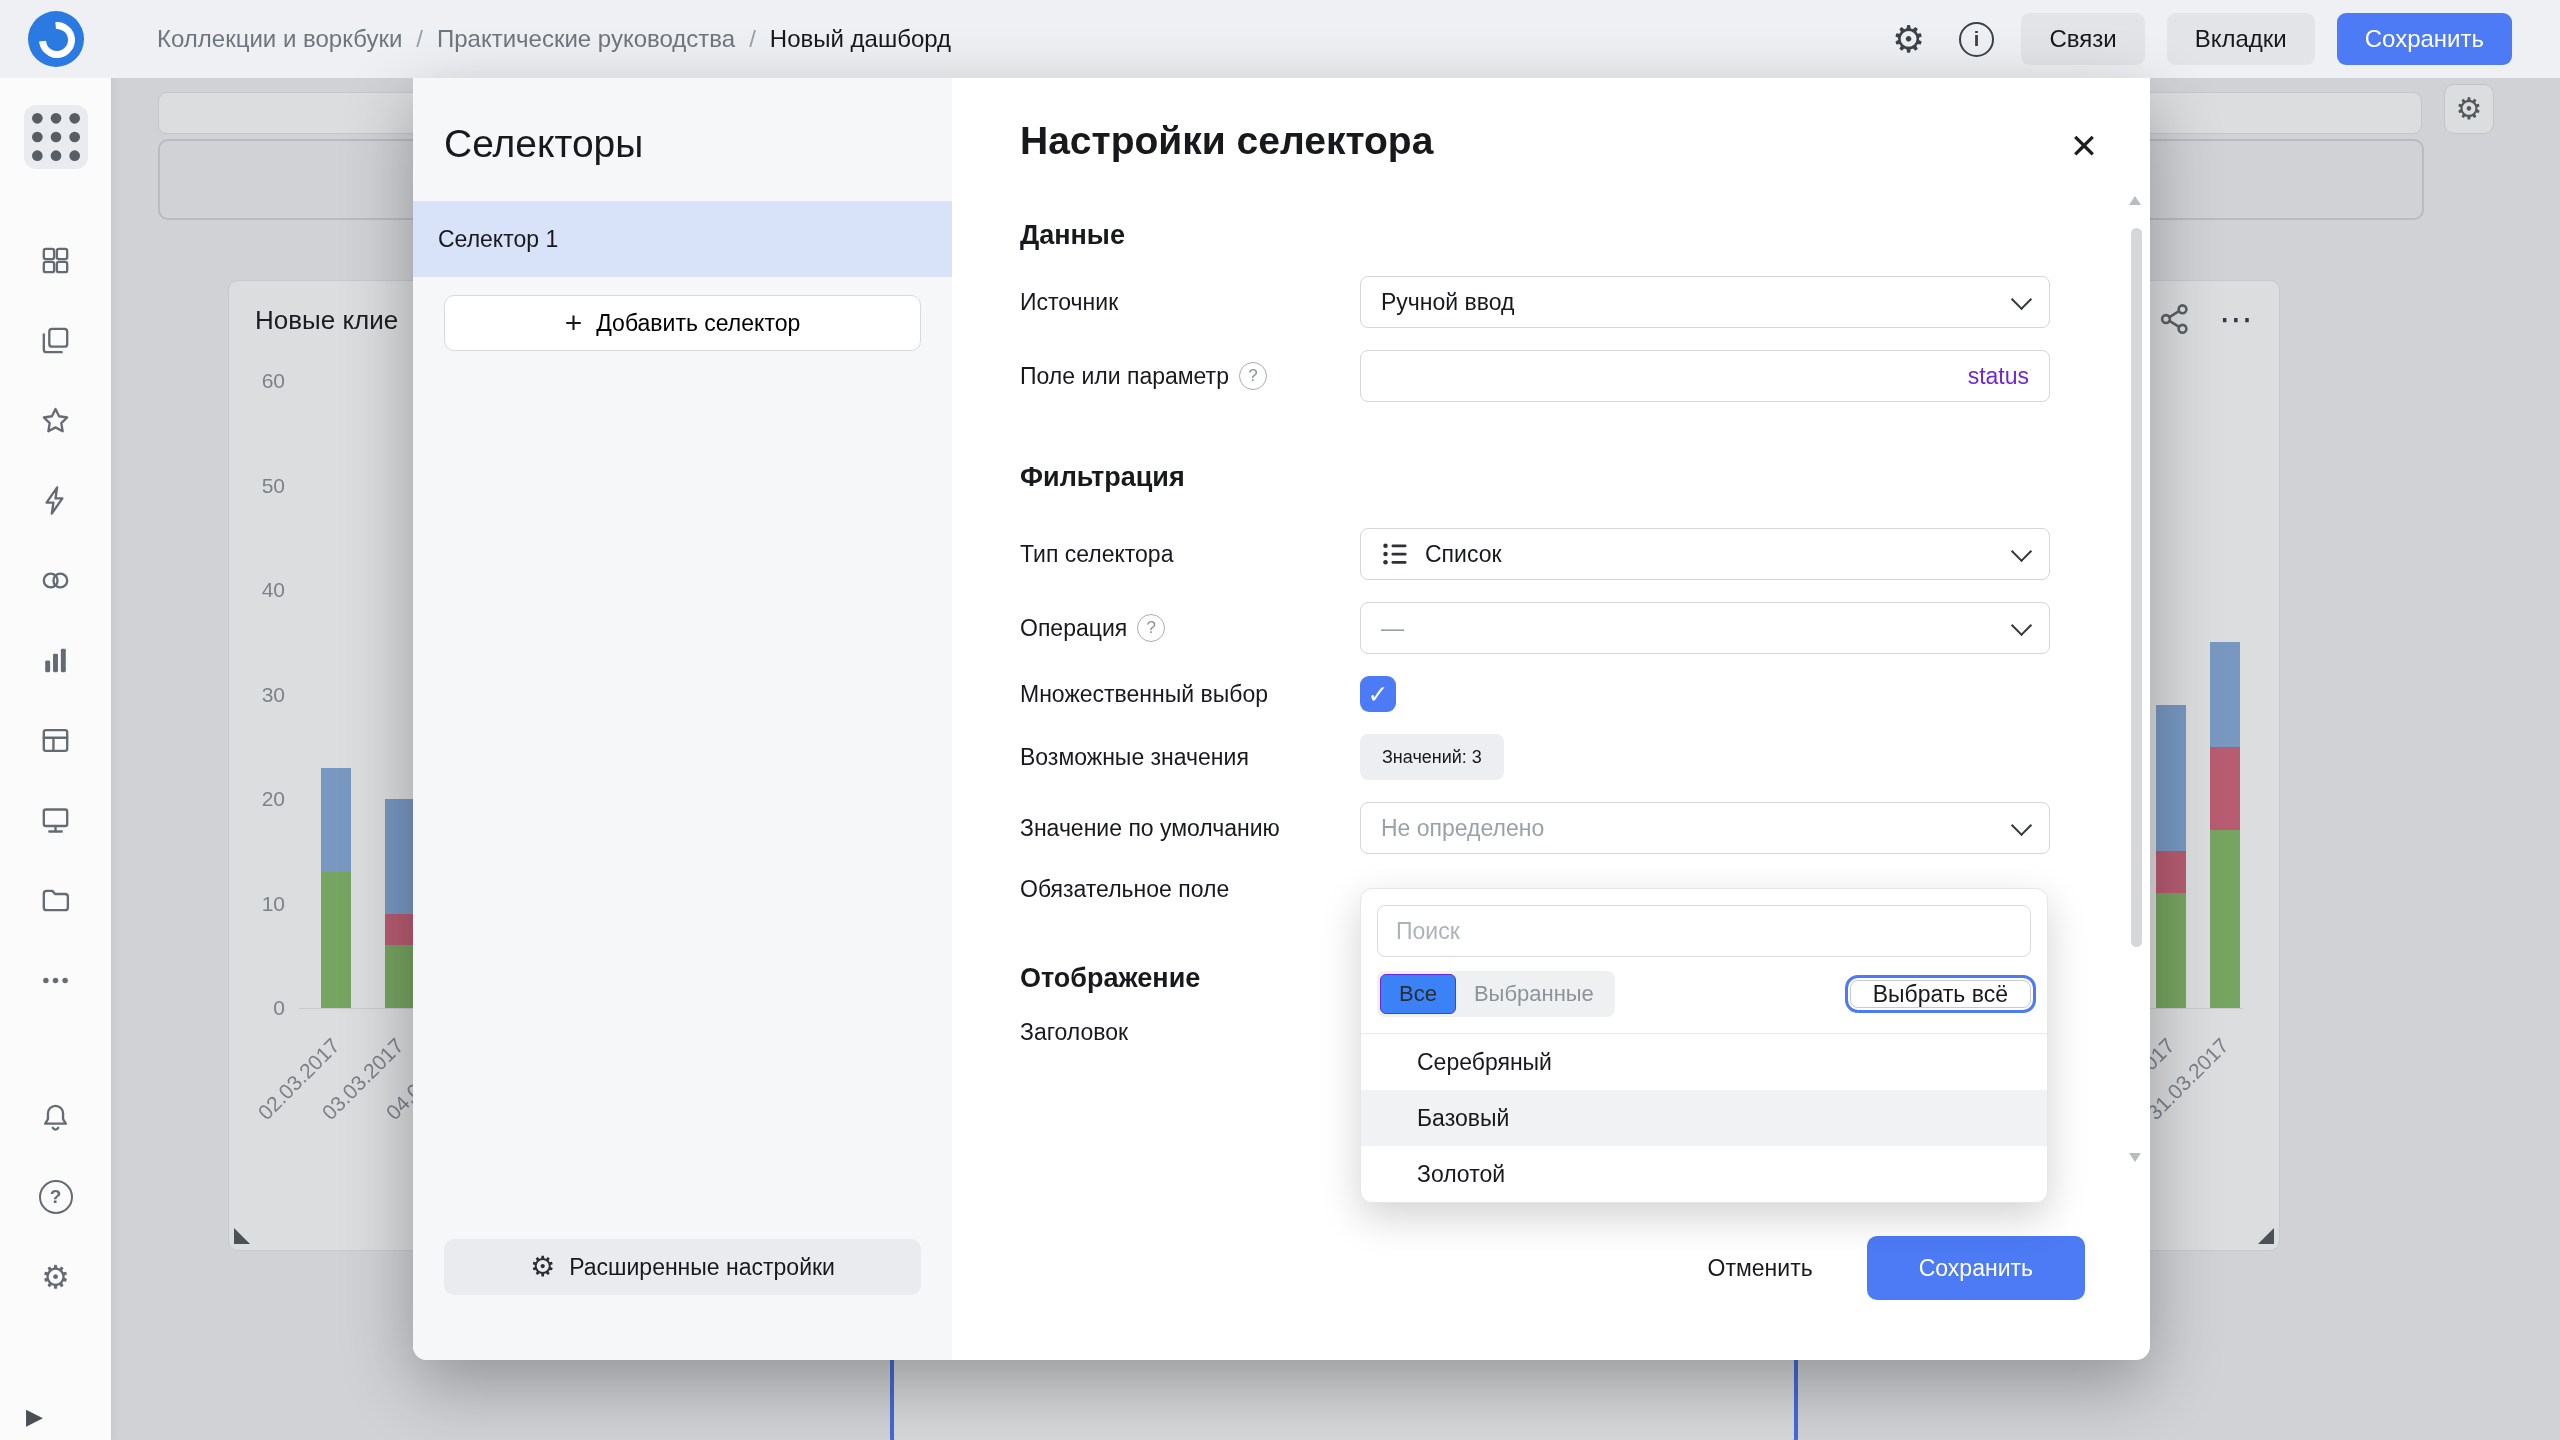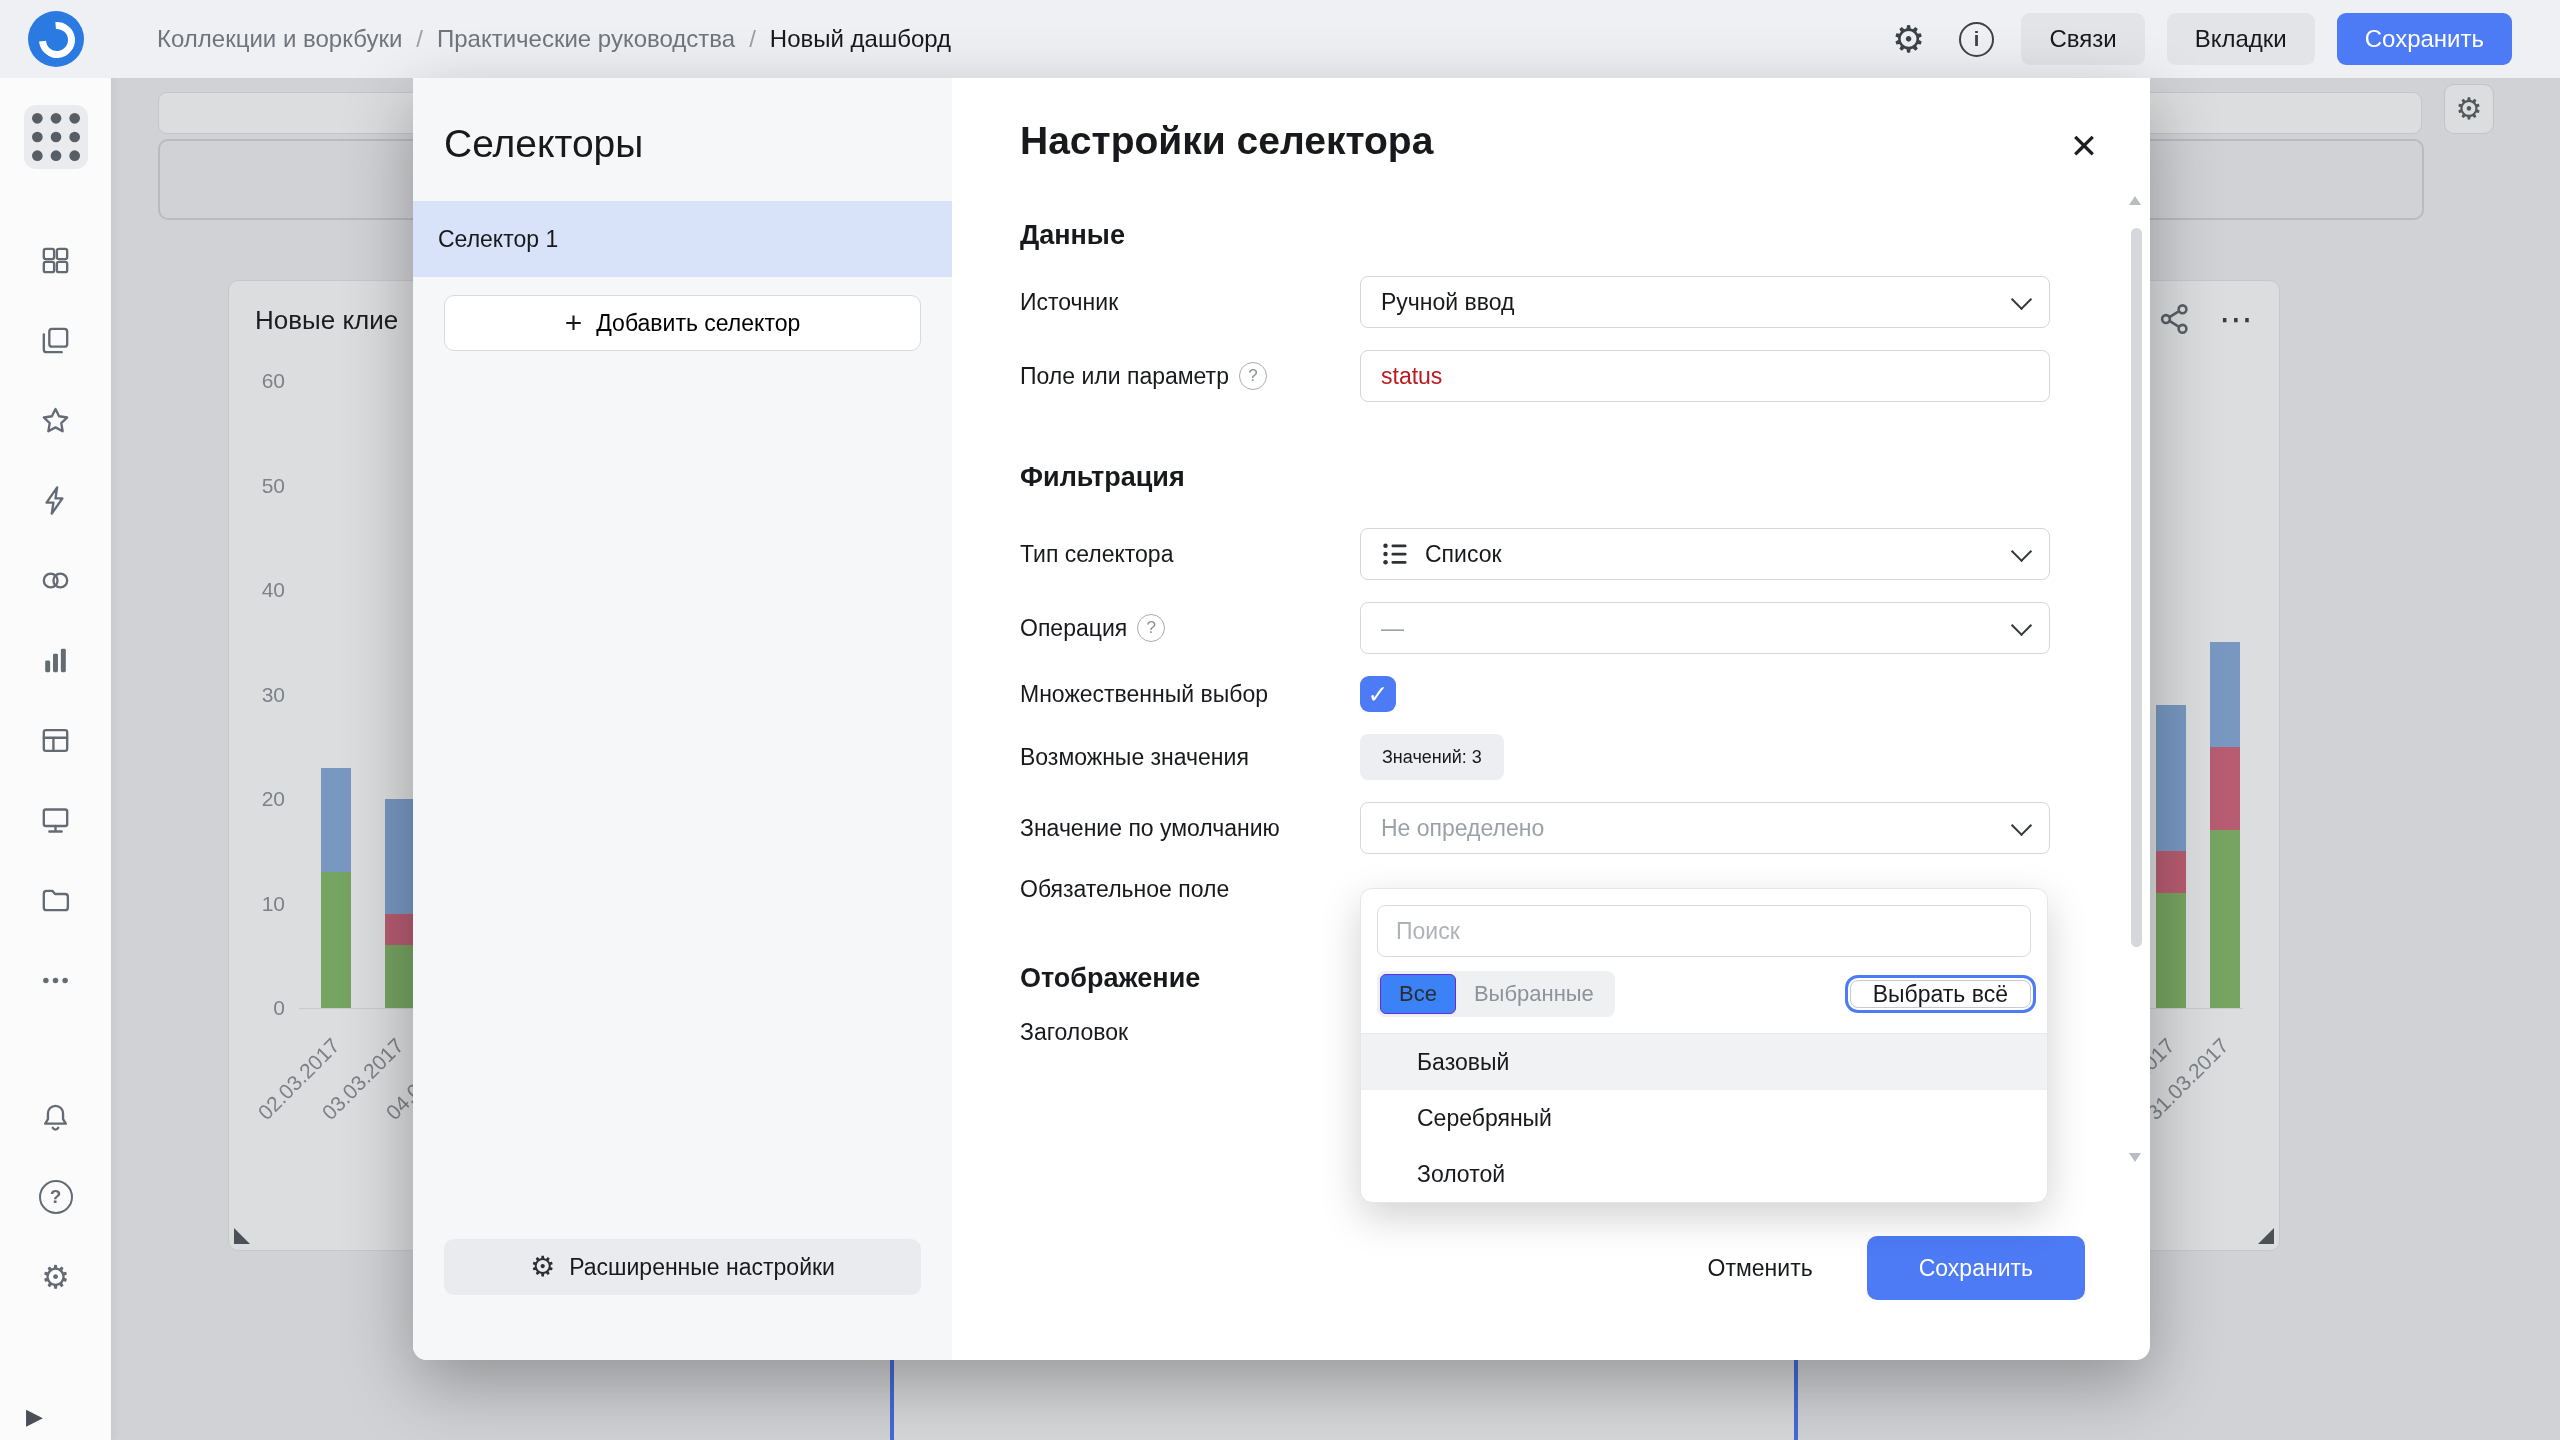--- a/index.html
+++ b/index.html
@@ -88,21 +88,21 @@
              font-size:34px;color:#1c1e22;display:flex;align-items:center;justify-content:center;}
   .section-h{margin-top:58px;font-size:27px;font-weight:700;line-height:34px;}
   .row{display:grid;grid-template-columns:340px 690px;align-items:center;margin-top:22px;}
   .row.first{margin-top:24px;}
   .row.gap{margin-top:34px;}
   .f-label{font-size:23px;display:inline-flex;align-items:center;gap:10px;}
   .q-circle{width:26px;height:26px;border-radius:50%;border:1.5px solid #a7adb5;color:#8a9098;display:inline-flex;
             align-items:center;justify-content:center;font-size:17px;flex:0 0 26px;cursor:pointer;}
   .select,.tinput{height:52px;border:1px solid #d4d6da;border-radius:8px;background:#fff;display:flex;align-items:center;
           padding:0 20px;font-size:23px;box-sizing:border-box;cursor:pointer;}
-  .tinput{cursor:text;font-family:inherit;color:#b91c1c;width:690px;}
+  .tinput{cursor:text;font-family:inherit;color:#6d28d9;width:690px;text-align:right;}
   .select .chev{margin-left:auto;width:13px;height:13px;border-right:2.2px solid #33373d;border-bottom:2.2px solid #33373d;
                 transform:rotate(45deg);margin-top:-6px;}
   .select .muted{color:#9ba1a9;}
   .list-ic{margin-right:14px;flex:0 0 30px;display:flex;}
   .checkbox{width:36px;height:36px;background:#4d7af5;border-radius:9px;display:flex;align-items:center;
             justify-content:center;color:#fff;font-size:25px;font-weight:700;cursor:pointer;justify-self:start;}
   .chip{display:inline-flex;height:46px;align-items:center;padding:0 22px;background:#edeef1;border-radius:8px;
         font-size:18px;justify-self:start;cursor:pointer;}
 
   .m-footer{position:absolute;right:0;bottom:60px;display:flex;align-items:center;gap:20px;padding-right:65px;}
@@ -426,22 +426,22 @@
         <input class="popup-search" placeholder="Поиск" style="">
         <div class="popup-controls">
           <div class="seg">
             <div class="seg-item active">Все</div>
             <div class="seg-item">Выбранные</div>
           </div>
           <button class="select-all">Выбрать всё</button>
         </div>
       </div>
       <div class="popup-divider"></div>
+      <div class="option">Серебряный</div>
       <div class="option first">Базовый</div>
-      <div class="option">Серебряный</div>
       <div class="option">Золотой</div>
     </div>
 
     <div class="m-footer">
       <button class="cancel-btn">Отменить</button>
       <button class="save-btn">Сохранить</button>
     </div>
 
     <div class="sb-arrow sb-up"></div>
     <div class="sb-thumb"></div>

